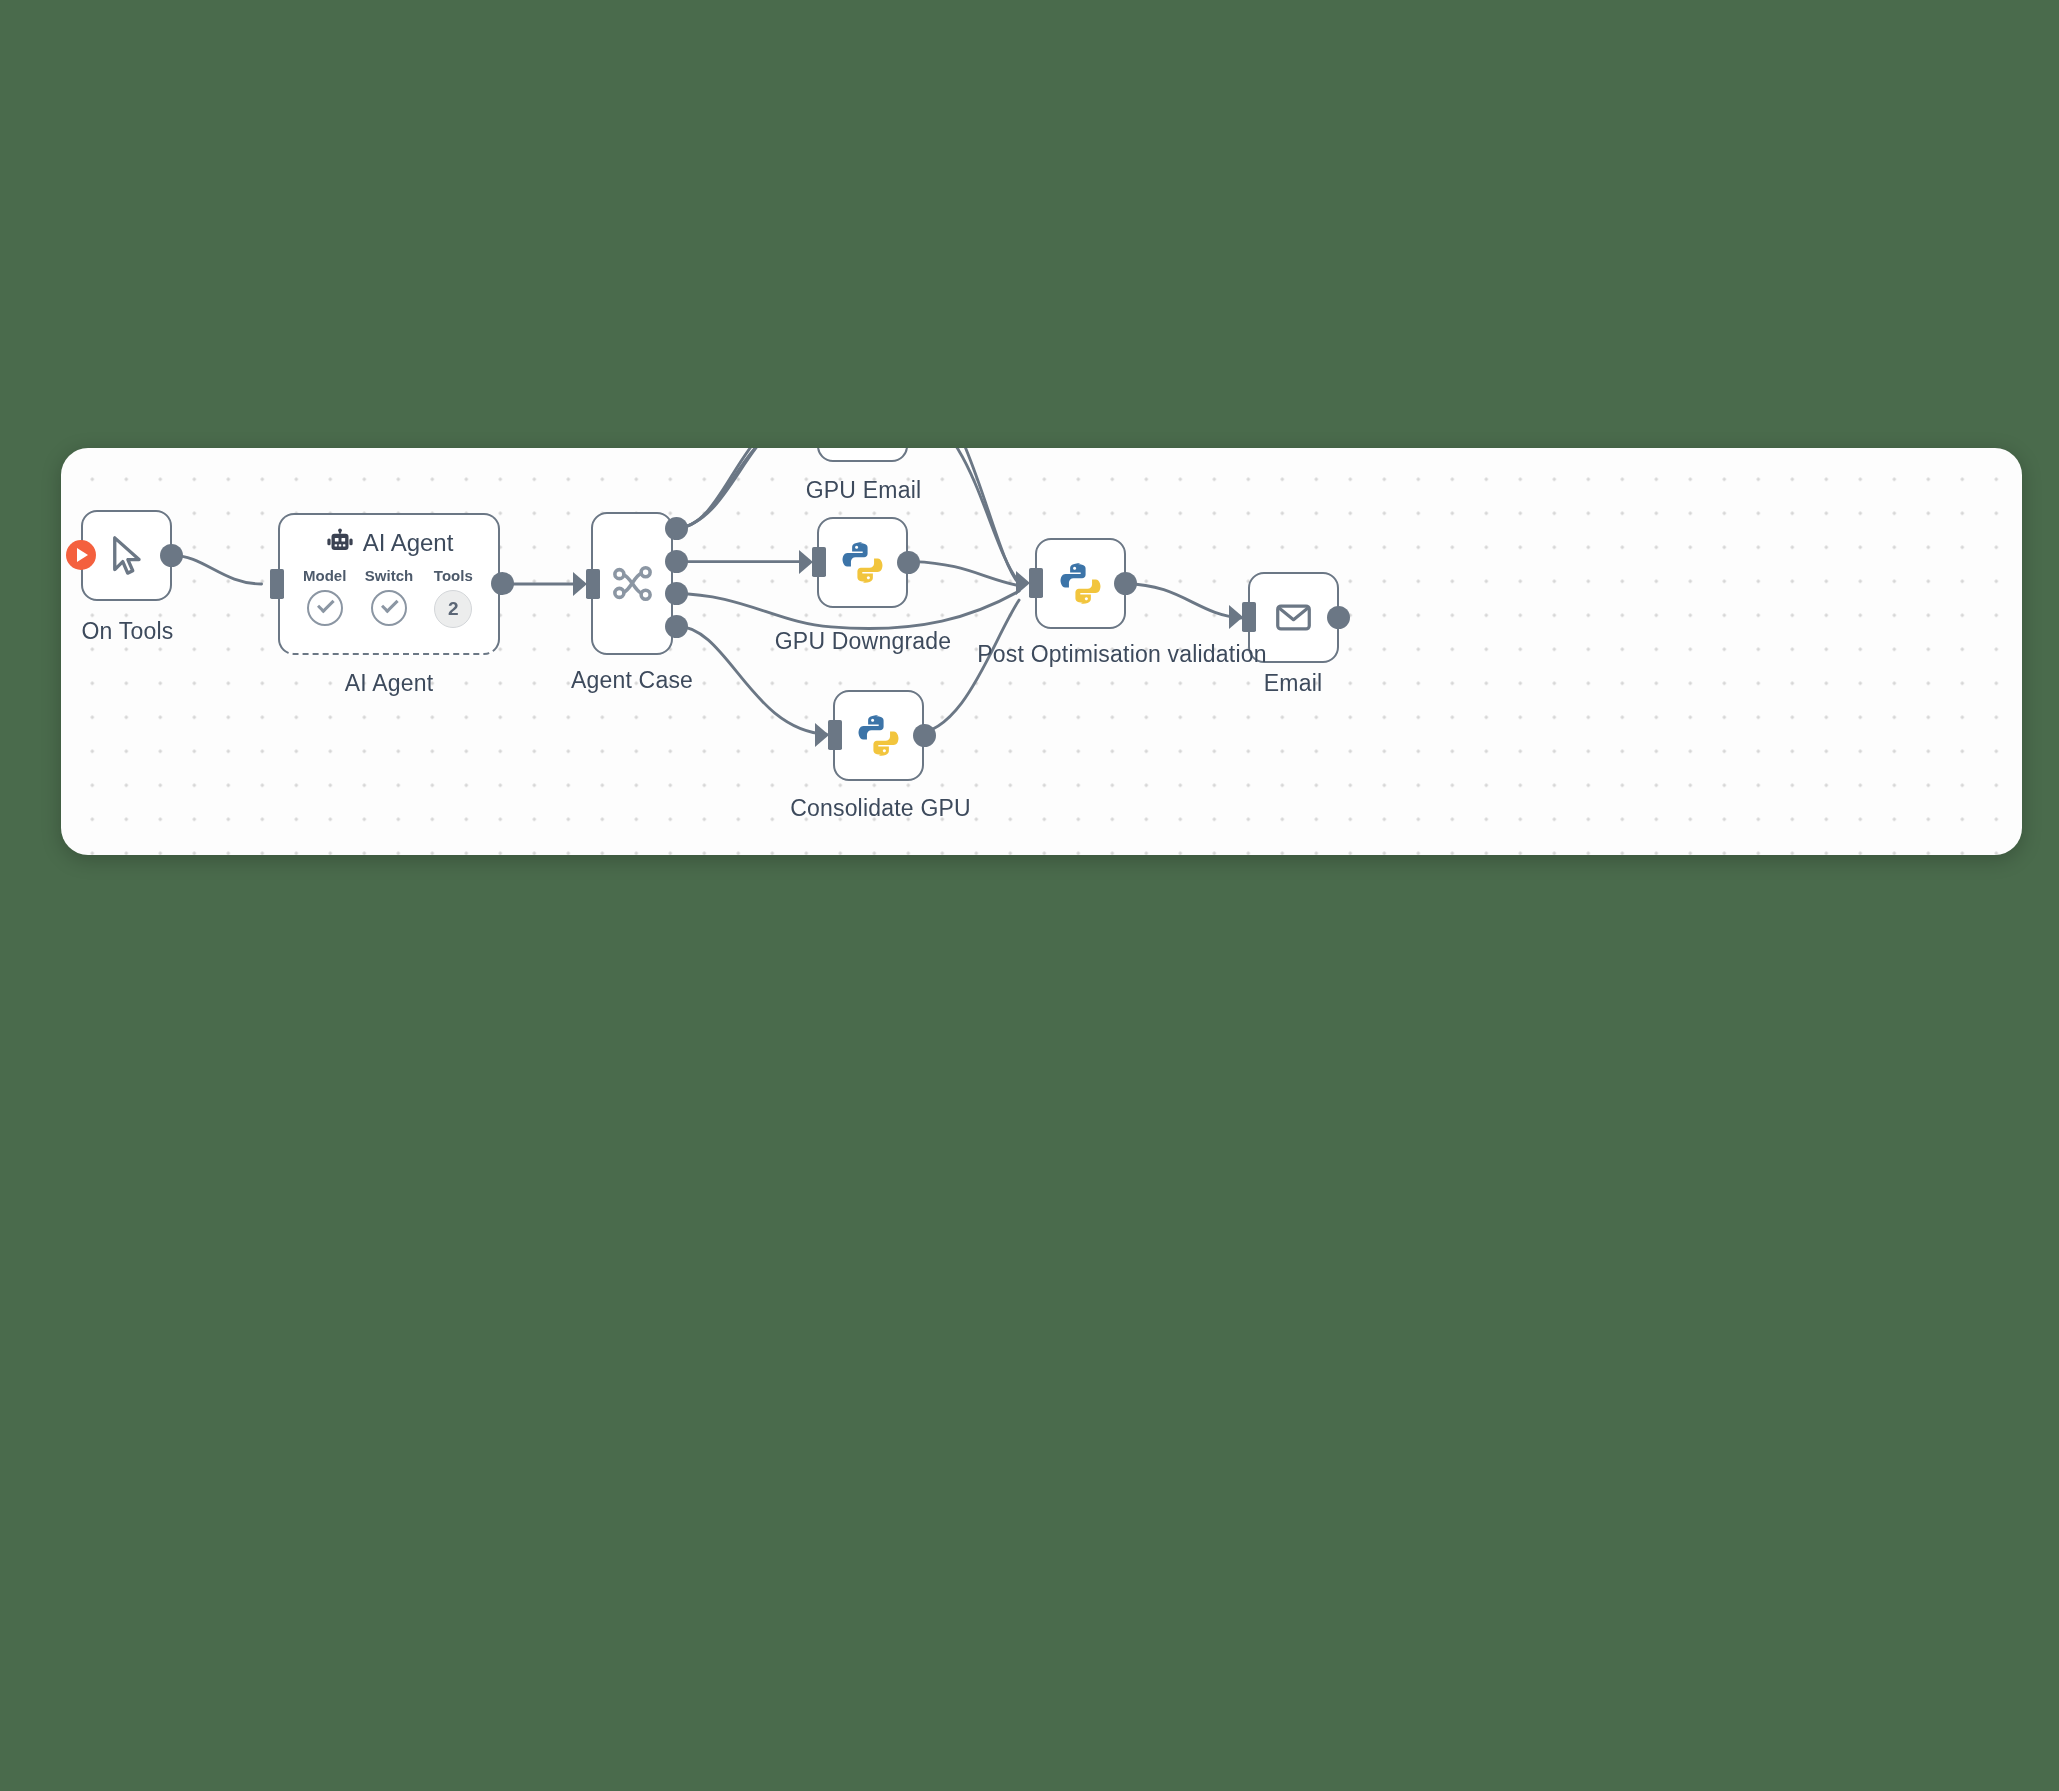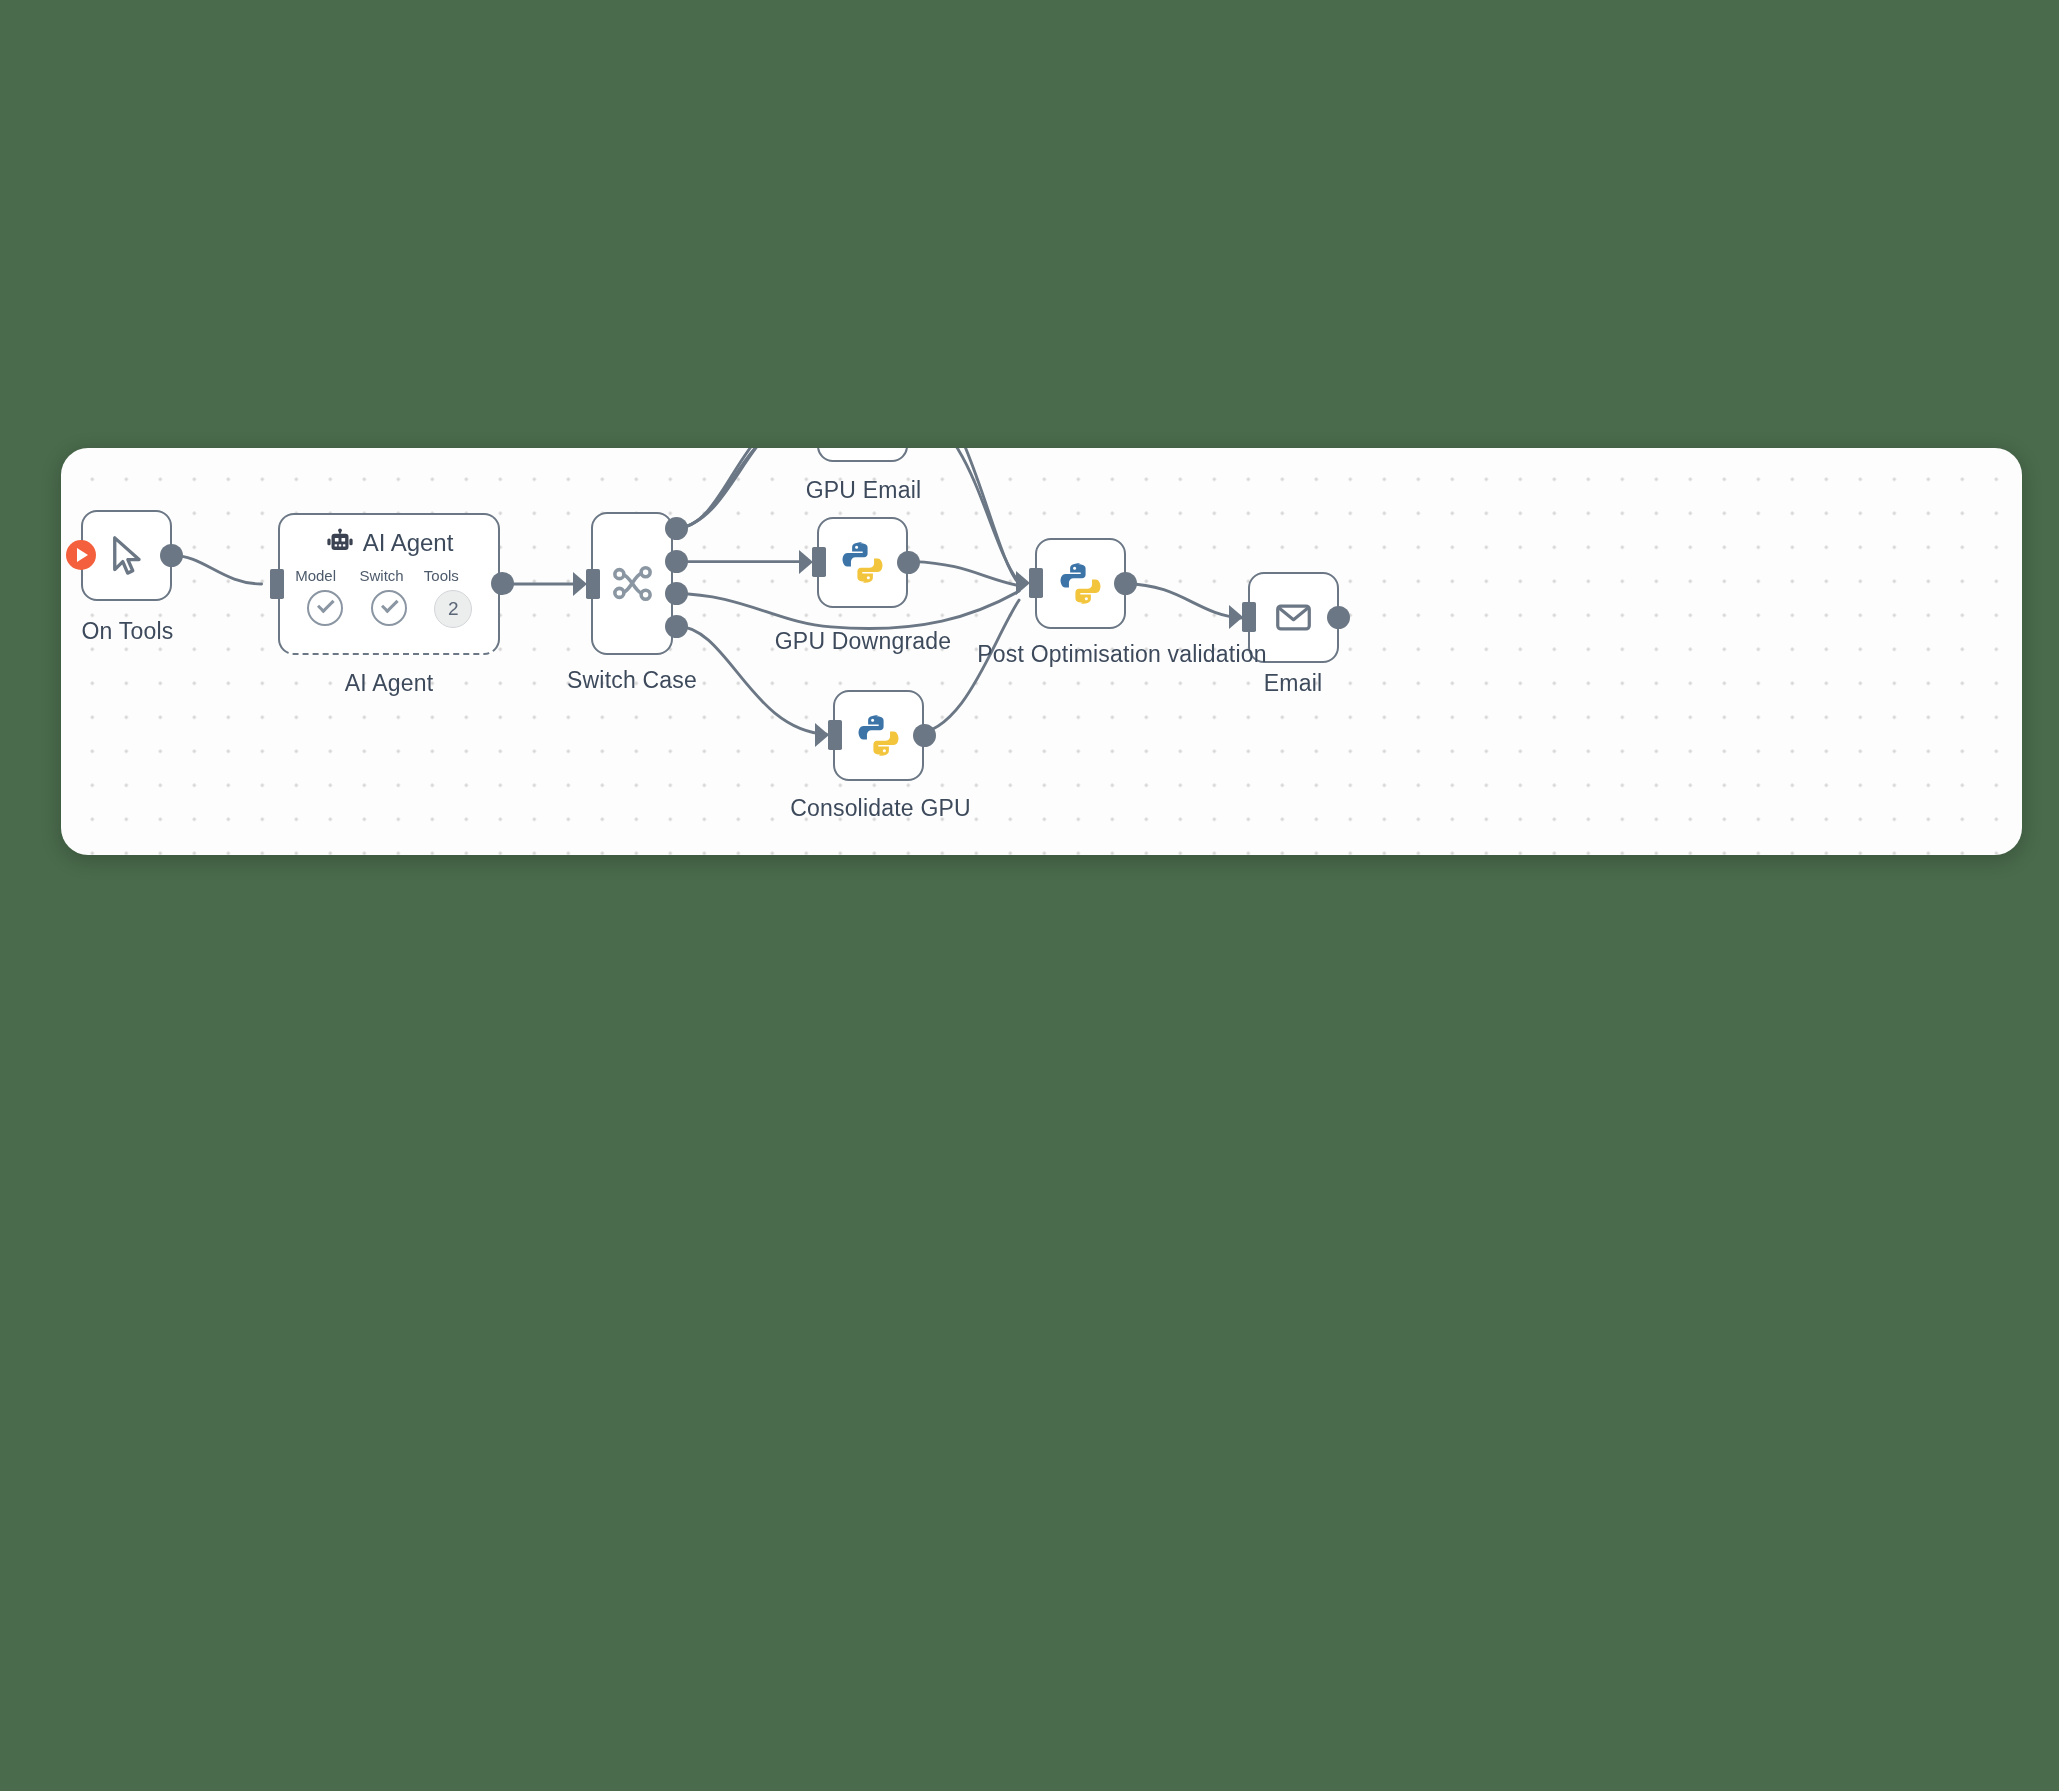--- a/index.html
+++ b/index.html
@@ -143,21 +143,21 @@
   .agent-title {
     font-size: 24px;
     color: #3d4a5c;
   }
   .agent-slots {
     display: flex;
     justify-content: space-around;
     align-items: flex-start;
     padding: 9.9px 12.5px 0 12.5px;
   }
-  .slot { text-align: left; width: 59px; }
+  .slot { text-align: center; width: 59px; font-weight: bold; }
   .slot-label {
     font-size: 15px;
     color: #4d5a6b;
     margin-bottom: 5.4px;
     display: block;
   }
   .slot-check {
     width: 36px; height: 36px;
     border: 2.7px solid #8b96a3;
     border-radius: 50%;
@@ -285,21 +285,21 @@
           <circle cx="19" cy="18" r="2.4" fill="none" stroke="#8b96a3" stroke-width="1.9"></circle>
           <path d="M7.4 7.4 C 11 8.8 13 15.4 16.6 17.2" fill="none" stroke="#8b96a3" stroke-width="1.9" stroke-linecap="round"></path>
           <path d="M7.4 16.6 C 11 15.2 13 8.0 16.6 6.6" fill="none" stroke="#8b96a3" stroke-width="1.9" stroke-linecap="round"></path>
         </svg>
       </div>
       <div class="port-in" style="left:525px;top:121px;"></div>
       <div class="port-out" style="left:604px;top:69px;"></div>
       <div class="port-out" style="left:604px;top:102px;"></div>
       <div class="port-out" style="left:604px;top:134px;"></div>
       <div class="port-out" style="left:604px;top:167px;"></div>
-      <div class="node-label" style="left:503px;top:219px;width:136px;">Switch Case</div>
+      <div class="node-label" style="left:503px;top:219px;width:136px;">Agent Case</div>
 
       <div class="node square" id="node-gpu-detach" style="left:756px;top:-77px;">
         
       </div>
 
       <div class="node-label" style="left:722px;top:29px;width:161px;">GPU Email</div>
 
       <div class="node square" id="node-gpu-downgrade" style="left:756px;top:69px;">
         <svg class="icon-svg" width="47" height="47" viewBox="0 0 24 24">
           <path d="M11.9 1.6c-1.9 0-3.4.3-4.2.8-.7.4-1 1-1 1.9v2.1h5.4v.7H4.4c-1 0-1.9.6-2.3 1.7-.4 1.2-.4 2 0 3.3.4 1.1 1.1 1.9 2.1 1.9h1.9v-2.5c0-1.2 1-2.2 2.3-2.2h4.4c1 0 1.8-.8 1.8-1.8V4.3c0-1-.8-1.7-1.8-1.9-.6-.1-1.3-.2-1.9-.2zM9 3.4c.4 0 .8.4.8.8s-.3.8-.8.8-.8-.4-.8-.8.4-.8.8-.8z" fill="#3c74a8"></path>

